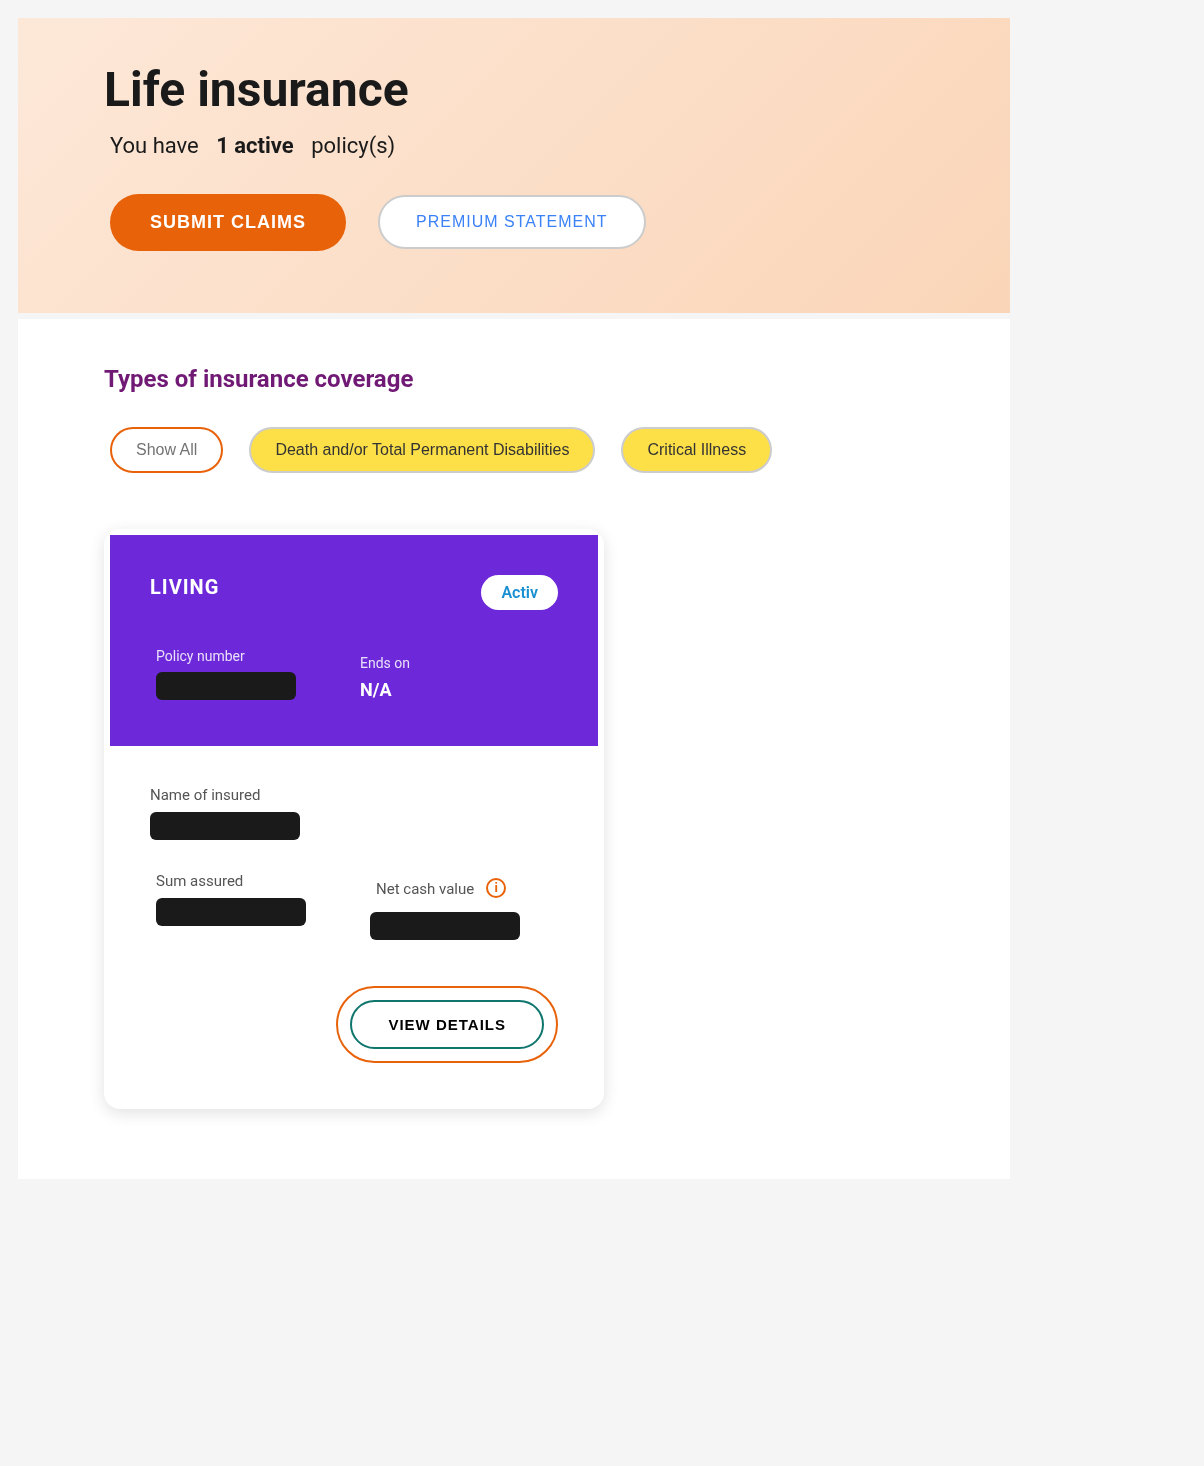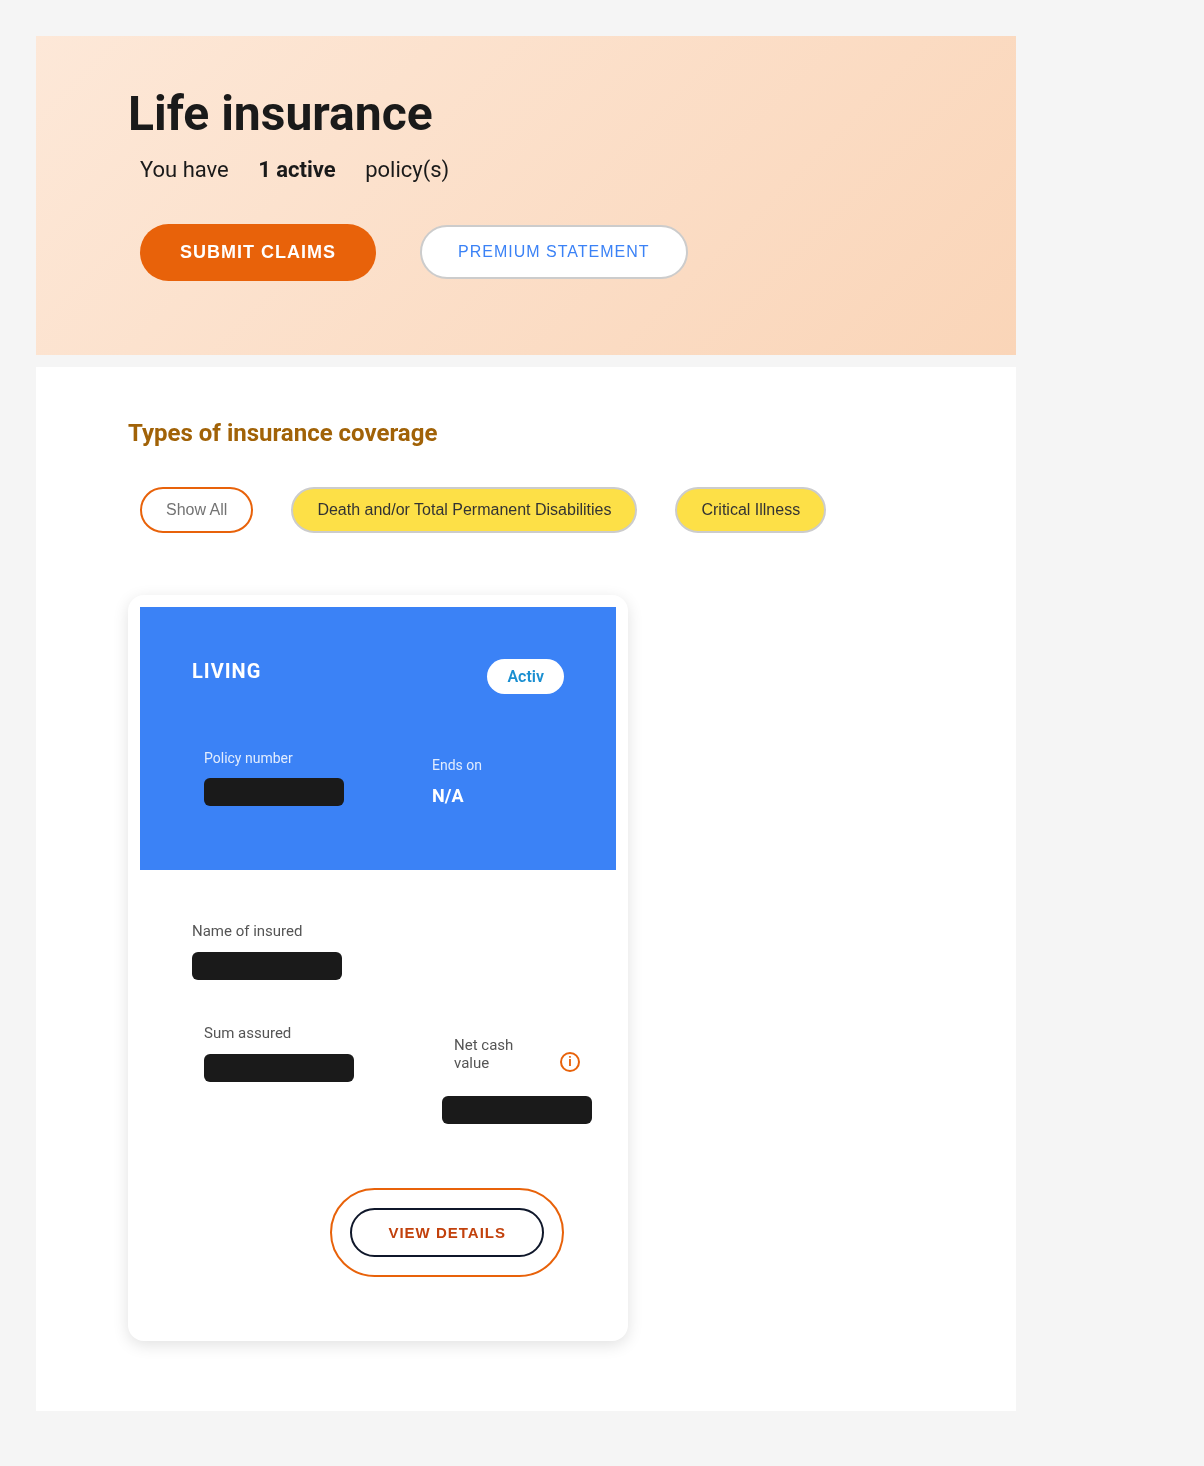--- a/index.html
+++ b/index.html
@@ -1,17 +1,17 @@
 <!DOCTYPE html>
 <html><head>
   <meta charset="utf-8">
   <style>
     * {
       box-sizing: border-box;
-      margin: 12px;
+      margin: 6px;
       padding: 0;
     }
 
     body {
       font-family: -apple-system, BlinkMacSystemFont, 'Segoe UI', Roboto, sans-serif;
       background: #f5f5f5;
       width: 1004px;
       min-height: 1466px;
     }
 
@@ -72,21 +72,21 @@
     }
 
     .main-section {
       background: white;
       padding: 40px 80px;
     }
 
     .section-title {
       font-size: 24px;
       font-weight: 700;
-      color: #a16207;
+      color: #701a75;
       margin-bottom: 28px;
     }
 
     .filter-row {
       display: flex;
       gap: 14px;
       align-items: center;
       margin-bottom: 50px;
       flex-wrap: wrap;
     }
@@ -113,21 +113,21 @@
 
     .policy-card {
       width: 500px;
       border-radius: 16px;
       overflow: hidden;
       box-shadow: 0 4px 16px rgba(0,0,0,0.12);
       margin-bottom: 30px;
     }
 
     .card-header {
-      background: #3b82f6;
+      background: #6d28d9;
       padding: 28px 28px 28px 28px;
       position: relative;
     }
 
     .card-header-top {
       display: flex;
       justify-content: space-between;
       align-items: flex-start;
       margin-bottom: 20px;
     }
@@ -233,22 +233,22 @@
     }
 
     .view-details-outer {
       border: 2.5px solid #e8620a;
       border-radius: 50px;
       padding: 6px;
     }
 
     .btn-view-details {
       background: white;
-      color: #c2410c;
-      border: 2px solid #0f172a;
+      color: #000000;
+      border: 2px solid #0f766e;
       border-radius: 50px;
       padding: 14px 36px;
       font-size: 15px;
       font-weight: 600;
       letter-spacing: 1px;
       cursor: pointer;
       text-transform: uppercase;
       display: block;
       text-align: right;
     }

